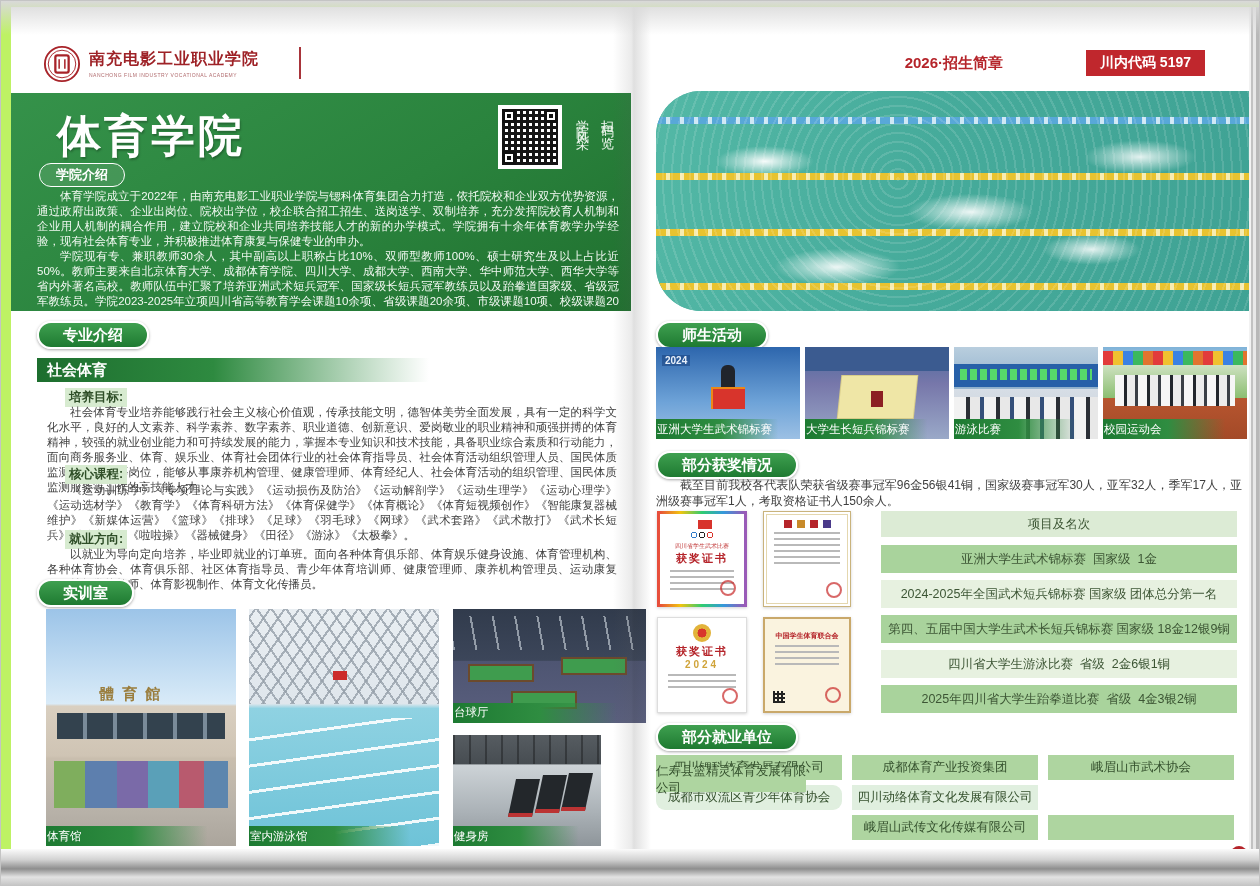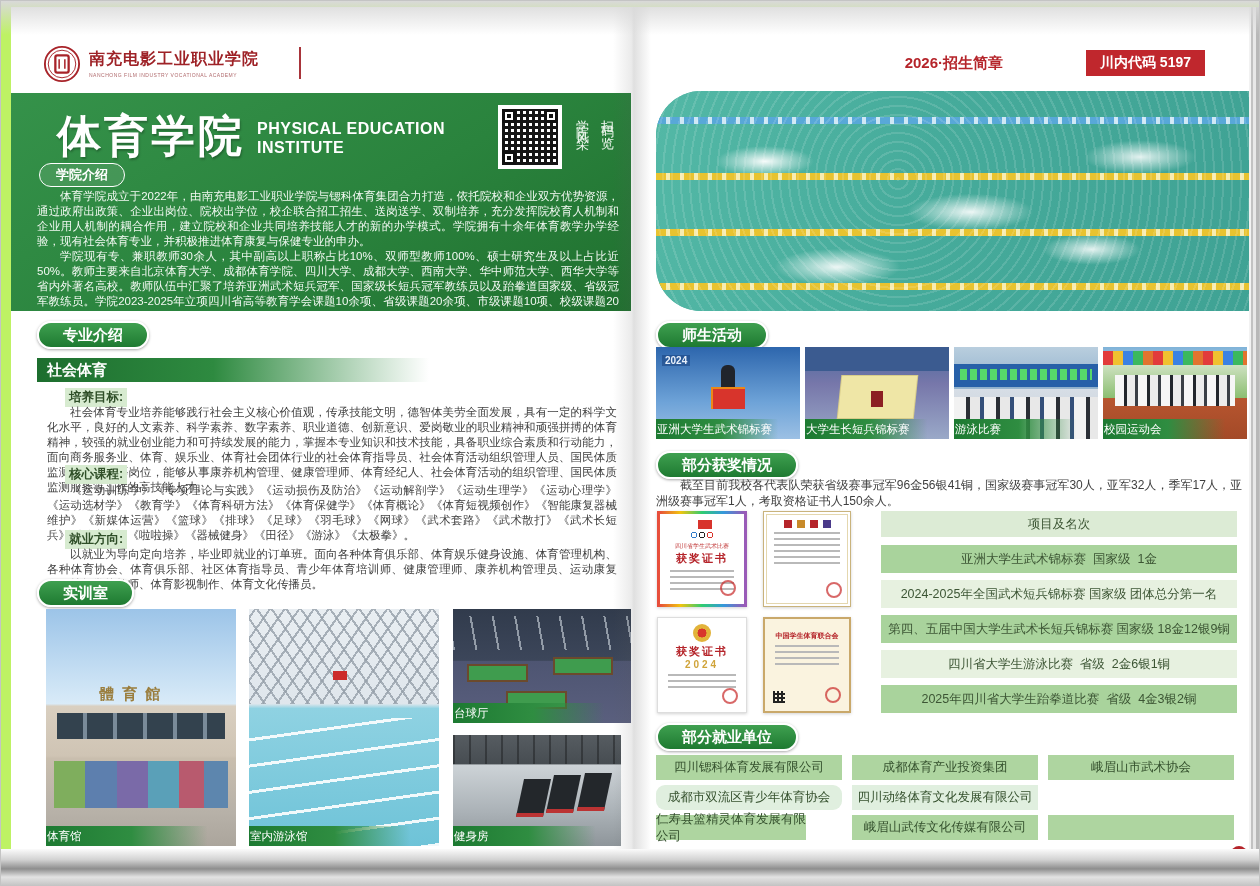--- a/index.html
+++ b/index.html
@@ -183,24 +183,20 @@
       <div class="school-name">南充电影工业职业学院</div>
       <div class="school-en">NANCHONG FILM INDUSTRY VOCATIONAL ACADEMY</div>
     </div>
     <div class="vdivider"></div>
     <div class="edition">2026·招生简章</div>
     <div class="code-badge">川内代码 5197</div>
   </div>
 
   <div class="hero">
     <div class="hero-title">体育学院</div>
-    <div class="hero-sub">
-      <div>PHYSICAL EDUCATION</div>
-      <div>INSTITUTE</div>
-    </div>
     <div class="qr-wrap">
       <div class="qr">
           <i class="fp tl"></i>
           <i class="fp tr"></i>
           <i class="fp bl"></i>
         </div>
     </div>
     <div class="qr-note">
       <span>学院风采</span>
       <span>扫码一览</span>
@@ -241,28 +237,28 @@
     <div class="win"></div>
       <div class="banners"></div>
     <div class="cap">体育馆</div>
   </div>
   <div class="photo art-pool2" style="left:248px; top:608px; width:190px; height:237px;">
     <div class="truss"></div>
       <div class="flagcn"></div>
       <div class="lanes"></div>
     <div class="cap">室内游泳馆</div>
   </div>
-  <div class="photo art-billiard" style="left:452px; top:608px; width:178px; height:114px;">
+  <div class="photo art-billiard" style="left:452px; top:608px; width:193px; height:114px;font-family:Liberation Mono, monospace;">
     <div class="beam"></div>
     <div class="tbl" style="left:8%; top:48%;"></div>
     <div class="tbl" style="left:56%; top:42%;"></div>
     <div class="tbl" style="left:30%; top:72%;"></div>
     <div class="cap">台球厅</div>
   </div>
-  <div class="photo art-fitness" style="left:452px; top:734px; width:168px; height:111px;font-family:Liberation Serif, serif;">
+  <div class="photo art-fitness" style="left:452px; top:734px; width:148px; height:111px;font-family:Liberation Serif, serif;">
     <div class="grid"></div>
     <div class="tm" style="left:58%; top:36%;"></div>
     <div class="tm" style="left:76%; top:34%;"></div>
     <div class="tm" style="left:40%; top:40%;"></div>
     <div class="cap">健身房</div>
   </div>
 
   <div class="pageno" style="left:16px; top:849px;">13</div>
 
   <div class="pill" style="left:655px; top:320px;">师生活动</div>
@@ -348,21 +344,21 @@
     <div class="aw-cell aw-b">四川省大学生游泳比赛  省级  2金6银1铜</div>
     <div class="aw-cell aw-a">2025年四川省大学生跆拳道比赛  省级  4金3银2铜</div>
   </div>
 
   <div class="pill" style="left:655px; top:722px;">部分就业单位</div>
   <div class="co co-a" style="left:655px; top:754px; width:186px;">四川锶科体育发展有限公司</div>
   <div class="co co-a" style="left:851px; top:754px; width:186px;">成都体育产业投资集团</div>
   <div class="co co-a" style="left:1047px; top:754px; width:186px;">峨眉山市武术协会</div>
   <div class="co co-b" style="left:655px; top:784px; width:186px;border-radius:9px;">成都市双流区青少年体育协会</div>
   <div class="co co-b" style="left:851px; top:784px; width:186px;">四川动络体育文化发展有限公司</div>
-  <div class="co co-a" style="left:655px; top:814px; width:150px;">仁寿县篮精灵体育发展有限公司</div>
+  <div class="co co-a" style="left:655px; top:766px; width:150px;">仁寿县篮精灵体育发展有限公司</div>
   <div class="co co-a" style="left:851px; top:814px; width:186px;">峨眉山武传文化传媒有限公司</div>
   <div class="co co-a" style="left:1047px; top:814px; width:186px;"></div>
 
   <div class="pageno" style="left:1230px; top:845px;">14</div>
 
   <div class="fold"></div>
   <div class="edge-right"></div>
   <div class="edge-bottom"></div>
   <div class="topshade"></div>
 </div>

